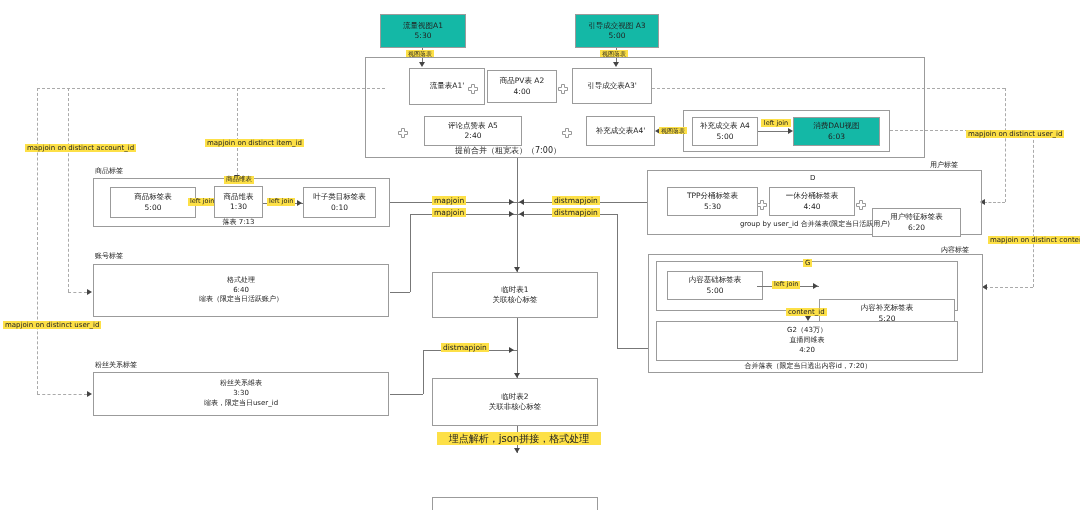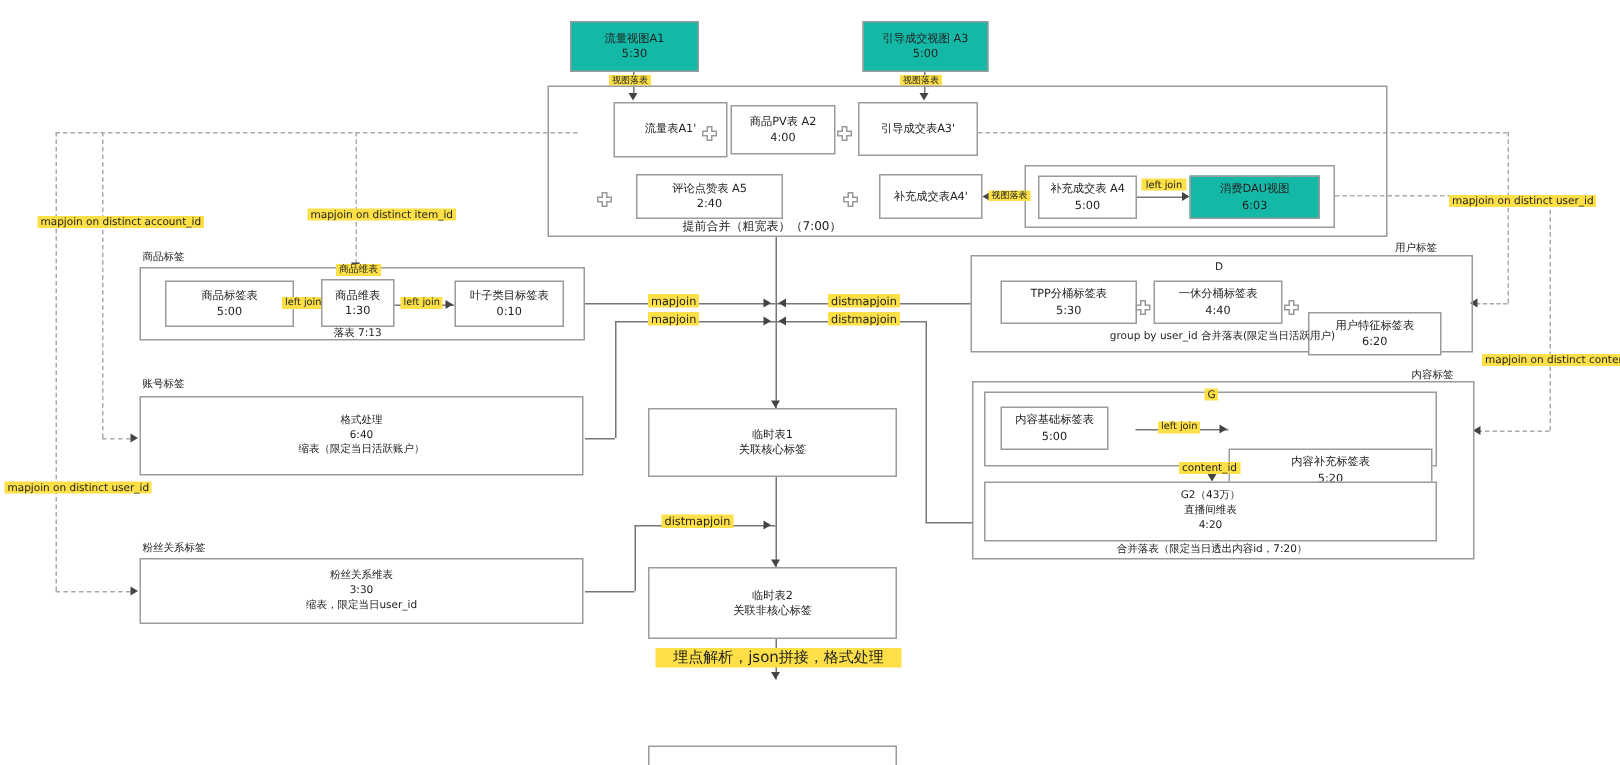--- a/index.html
+++ b/index.html
@@ -177,21 +177,21 @@
   <div class="bx" style="left:872px;top:187px;width:89px;height:29px;margin-top:21px;">
     <span>用户特征标签表</span>
     <span>6:20</span>
   </div>
   <div class="cap" style="left:660px;top:220px;width:310px;font-size:7px;">group by user_id 合并落表(限定当日活跃用户)</div>
 
   <div class="lbl" style="left:941px;top:246px;font-size:7px;">内容标签</div>
   <div class="frame" style="left:648px;top:254px;width:335px;height:119px;"></div>
   <div class="frame" style="left:656px;top:261px;width:302px;height:50px;"></div>
   <div class="lbl bgw" style="left:803px;top:259px;font-size:7px;">G</div>
-  <div class="bx" style="left:667px;top:271px;width:72px;height:29px;">
+  <div class="bx" style="left:667px;top:271px;width:96px;height:29px;">
     <span>内容基础标签表</span>
     <span>5:00</span>
   </div>
   <div class="hl" style="left:757px;top:286px;width:62px;"></div>
   <div class="ar r" style="left:813px;top:283px;"></div>
   <div class="lbl bgw sm" style="left:772px;top:281px;">left join</div>
   <div class="bx" style="left:819px;top:271px;width:136px;height:29px;margin-top:28px;">
     <span>内容补充标签表</span>
     <span>5:20</span>
   </div>

